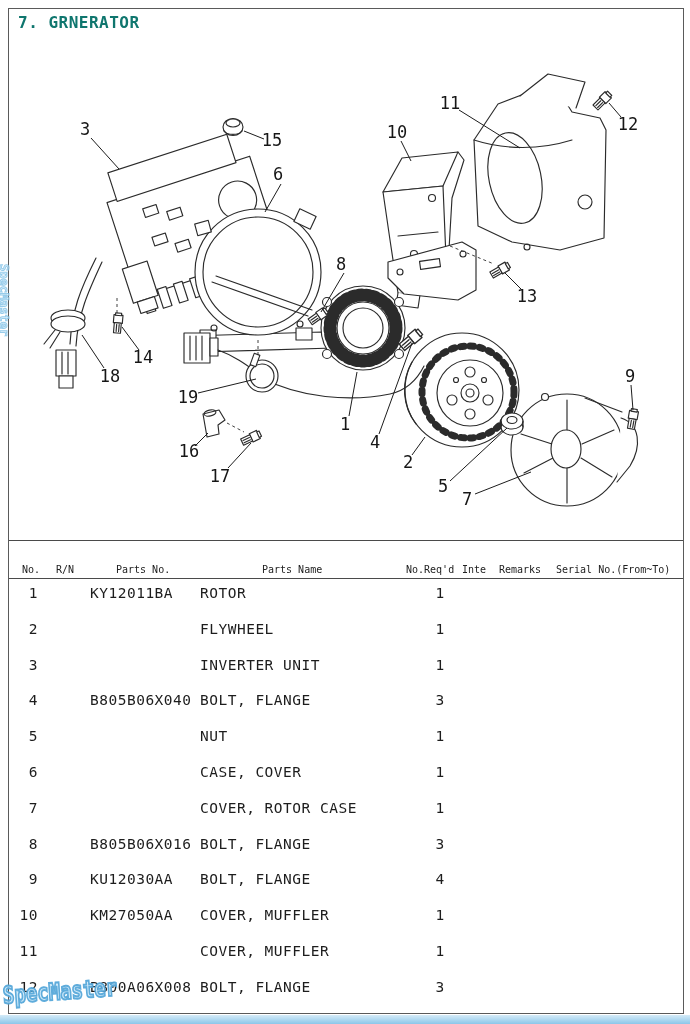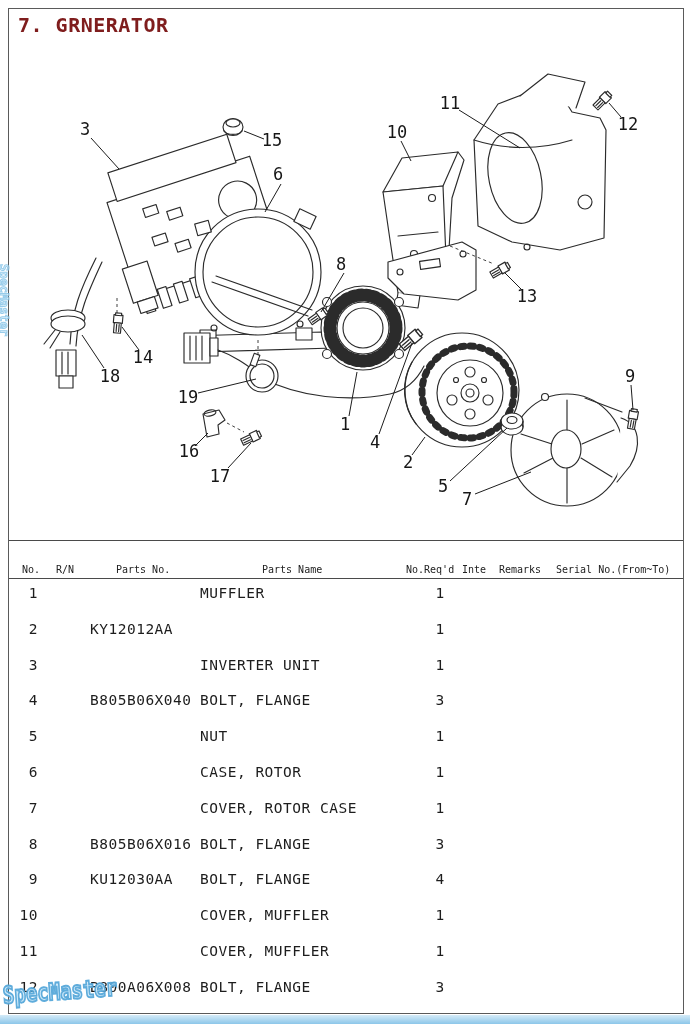--- a/index.html
+++ b/index.html
@@ -1,20 +1,20 @@
 <!DOCTYPE html>
 <html><head>
 <meta charset="utf-8">
 <style>
   html,body{margin:0;padding:0}
   body{width:690px;height:1024px;position:relative;background:#ffffff;
        font-family:"DejaVu Sans Mono",monospace;overflow:hidden}
   .frame{position:absolute;left:8px;top:8px;width:674px;height:1004px;border:1px solid #5a5a5a;background:#fff}
-  .title{position:absolute;left:18px;top:13px;margin:0;font-size:20px;font-weight:600;
-         letter-spacing:.5px;color:#7f1d1d;white-space:pre}
+  .title{position:absolute;left:18px;top:13px;margin:0;font-size:16px;font-weight:600;
+         letter-spacing:.5px;color:#0f766e;white-space:pre}
   .diagram{position:absolute;left:8px;top:30px}
   .hline{position:absolute;left:9px;width:674px;height:1px;background:#4a4a4a}
   .hl1{top:540px}.hl2{top:578px}
   .thead{position:absolute;left:0;top:543px;width:690px;height:34px}
   .thead span{position:absolute;top:21px;font-size:10px;color:#222;white-space:pre}
   .h-no{left:22px}.h-rn{left:56px}.h-pn{left:116px}.h-name{left:262px}
   .h-qty{left:406px}.h-inte{left:462px}.h-rem{left:499px}.h-serial{left:556px}
   .tbody{position:absolute;left:0;top:576px;width:690px}
   .trow{position:relative;height:35.8px}
   .cell{position:absolute;top:0;height:35.8px;line-height:35.8px;font-size:14.5px;
@@ -252,28 +252,29 @@
   <span class="h-inte">Inte</span>
   <span class="h-rem">Remarks</span>
   <span class="h-serial">Serial No.(From~To)</span>
 </div>
 <div class="hline hl2"></div>
 
 <div class="tbody" id="rows">
     <div class="trow">
       <div class="cell c-no">1</div>
       <div class="cell c-rn"></div>
-      <div class="cell c-name">MUFFLER</div>
+      <div class="cell c-pn">KY12011BA</div>
+      <div class="cell c-name">ROTOR</div>
       <div class="cell c-qty">1</div>
       <div class="cell c-serial"></div>
     </div>
     <div class="trow">
       <div class="cell c-no">2</div>
       <div class="cell c-rn"></div>
-      <div class="cell c-pn">KY12012AA</div>
+      <div class="cell c-name">FLYWHEEL</div>
       <div class="cell c-qty">1</div>
       <div class="cell c-serial"></div>
     </div>
     <div class="trow">
       <div class="cell c-no">3</div>
       <div class="cell c-rn"></div>
       <div class="cell c-name">INVERTER UNIT</div>
       <div class="cell c-qty">1</div>
       <div class="cell c-serial"></div>
     </div>
@@ -288,21 +289,21 @@
     <div class="trow">
       <div class="cell c-no">5</div>
       <div class="cell c-rn"></div>
       <div class="cell c-name">NUT</div>
       <div class="cell c-qty">1</div>
       <div class="cell c-serial"></div>
     </div>
     <div class="trow">
       <div class="cell c-no">6</div>
       <div class="cell c-rn"></div>
-      <div class="cell c-name">CASE, ROTOR</div>
+      <div class="cell c-name">CASE, COVER</div>
       <div class="cell c-qty">1</div>
       <div class="cell c-serial"></div>
     </div>
     <div class="trow">
       <div class="cell c-no">7</div>
       <div class="cell c-rn"></div>
       <div class="cell c-name">COVER, ROTOR CASE</div>
       <div class="cell c-qty">1</div>
       <div class="cell c-serial"></div>
     </div>
@@ -318,20 +319,21 @@
       <div class="cell c-no">9</div>
       <div class="cell c-rn"></div>
       <div class="cell c-pn">KU12030AA</div>
       <div class="cell c-name">BOLT, FLANGE</div>
       <div class="cell c-qty">4</div>
       <div class="cell c-serial"></div>
     </div>
     <div class="trow">
       <div class="cell c-no">10</div>
       <div class="cell c-rn"></div>
+      <div class="cell c-pn">KM27050AA</div>
       <div class="cell c-name">COVER, MUFFLER</div>
       <div class="cell c-qty">1</div>
       <div class="cell c-serial"></div>
     </div>
     <div class="trow">
       <div class="cell c-no">11</div>
       <div class="cell c-rn"></div>
       <div class="cell c-name">COVER, MUFFLER</div>
       <div class="cell c-qty">1</div>
       <div class="cell c-serial"></div>

